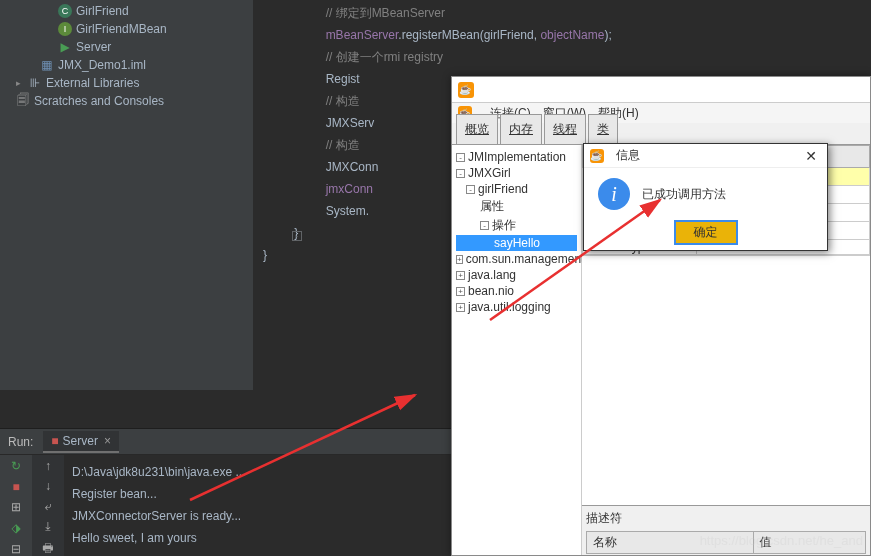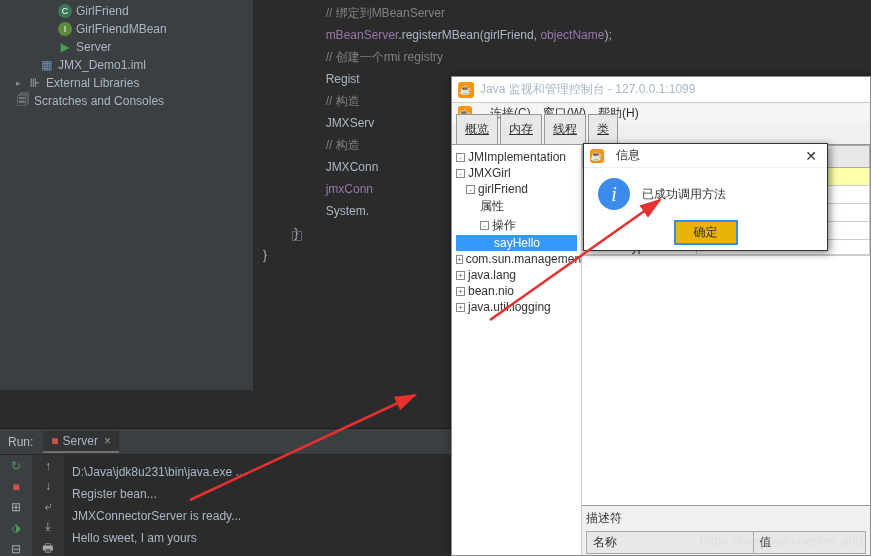--- a/index.html
+++ b/index.html
@@ -165,21 +165,20 @@
       <span class="console-line">Register bean...</span>
       <span class="console-line">JMXConnectorServer is ready...</span>
       <span class="console-line">Hello sweet, I am yours</span>
     </div>
   </div>
 </div>
 
 <div class="jconsole">
   <div class="jc-title">
     <span class="jc-icon">☕</span>
-    <span>Java 监视和管理控制台 - 127.0.0.1:1099</span>
   </div>
   <div class="jc-menu">
     <span class="jc-icon" style="width:14px;height:14px">☕</span>
     <span>连接(C)</span>
     <span>窗口(W)</span>
     <span>帮助(H)</span>
   </div>
   <div class="jc-tabs">
     <div class="jc-tab">概览</div>
     <div class="jc-tab">内存</div>

